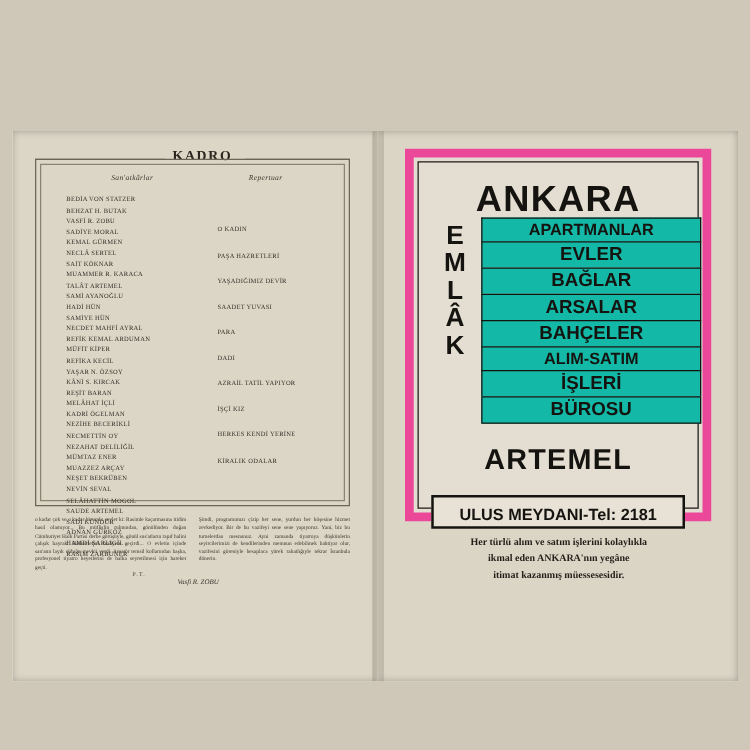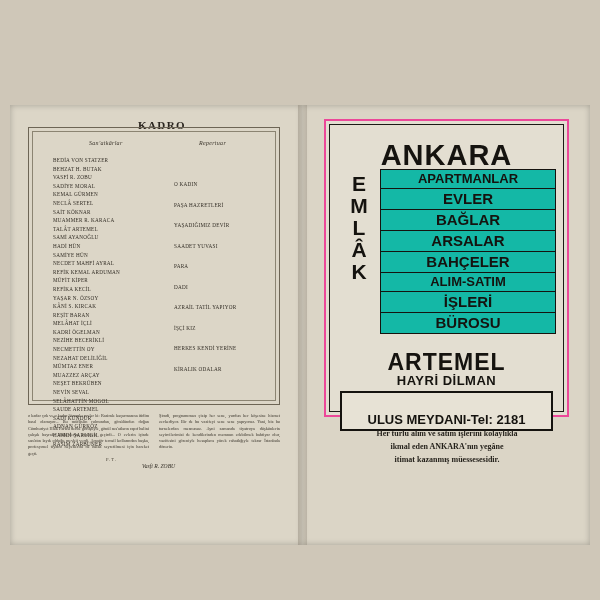--- a/index.html
+++ b/index.html
@@ -83,21 +83,21 @@
     position:absolute;left:132px;top:358px;
     font-style:italic;font-size:5.6px;color:#332e26;
   }
   #pt-mark{
     position:absolute;left:96px;top:352px;
     font-size:4.6px;color:#4a4438;letter-spacing:1px;
   }
   
   #ad-frame{
     position:absolute;left:22px;top:14px;width:245px;height:298px;
-    border:2px solid #ec4899;
+    border:7px solid #ec4899;
     background:#e3ded1;
     box-sizing:border-box;
   }
   #ad-inner{
     position:absolute;left:3px;top:3px;right:3px;bottom:3px;
     border:1px solid #1c1a16;
   }
   #ankara-word{
     position:absolute;left:0;right:0;top:18px;
     text-align:center;
@@ -144,21 +144,21 @@
     position:absolute;left:0;right:0;top:252px;text-align:center;
     font-family:"Liberation Sans",sans-serif;
     font-weight:bold;font-size:13px;letter-spacing:.5px;color:#15130f;
   }
   #ulus{
     position:absolute;left:14px;right:14px;top:270px;
     border:2px solid #15130f;
     text-align:center;
     font-family:"Liberation Sans",sans-serif;
     font-weight:bold;font-size:13px;color:#15130f;
-    padding:19px 0 2px 0;
+    padding:6px 0 2px 0;
     background:#e7e2d5;
   }
   #ad-caption{
     position:absolute;left:26px;top:322px;width:238px;
     text-align:center;
     font-family:"Liberation Serif",serif;
     font-weight:bold;font-size:8px;line-height:13px;color:#221f19;
   }
 </style>
 </head>
@@ -257,21 +257,20 @@
         <div class="row r1">EVLER</div>
         <div class="row r3">BAĞLAR</div>
         <div class="row r2">ARSALAR</div>
         <div class="row r4">BAHÇELER</div>
         <div class="row r5">ALIM-SATIM</div>
         <div class="row r6">İŞLERİ</div>
         <div class="row r7">BÜROSU</div>
       </div>
 
       <div id="acentasi">ARTEMEL</div>
-      <div id="hayri">HAYRİ DİLMAN</div>
       <div id="ulus">ULUS MEYDANI-Tel: 2181</div>
     </div>
 
     <div id="ad-caption">
       <div>Her türlü alım ve satım işlerini kolaylıkla</div>
       <div>ikmal eden ANKARA'nın yegâne</div>
       <div>itimat kazanmış müessesesidir.</div>
     </div>
   </div>
 

